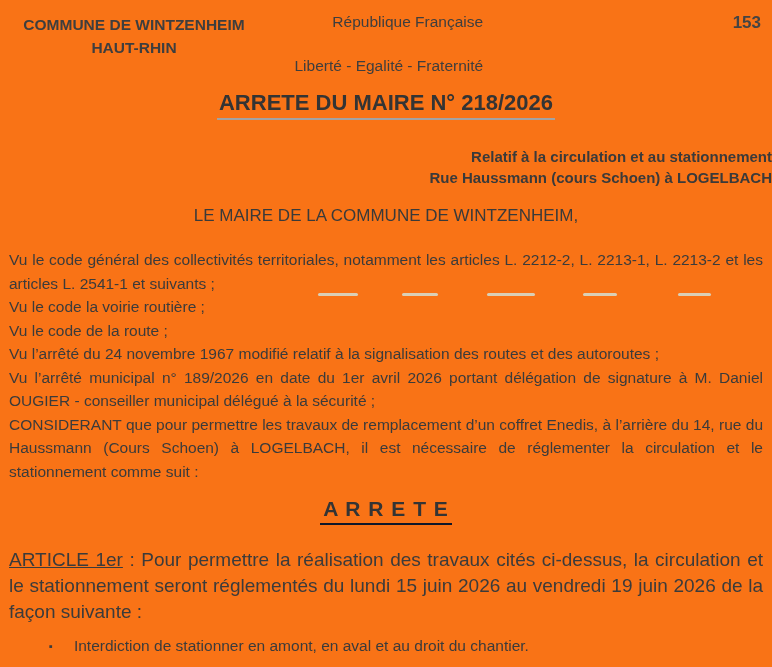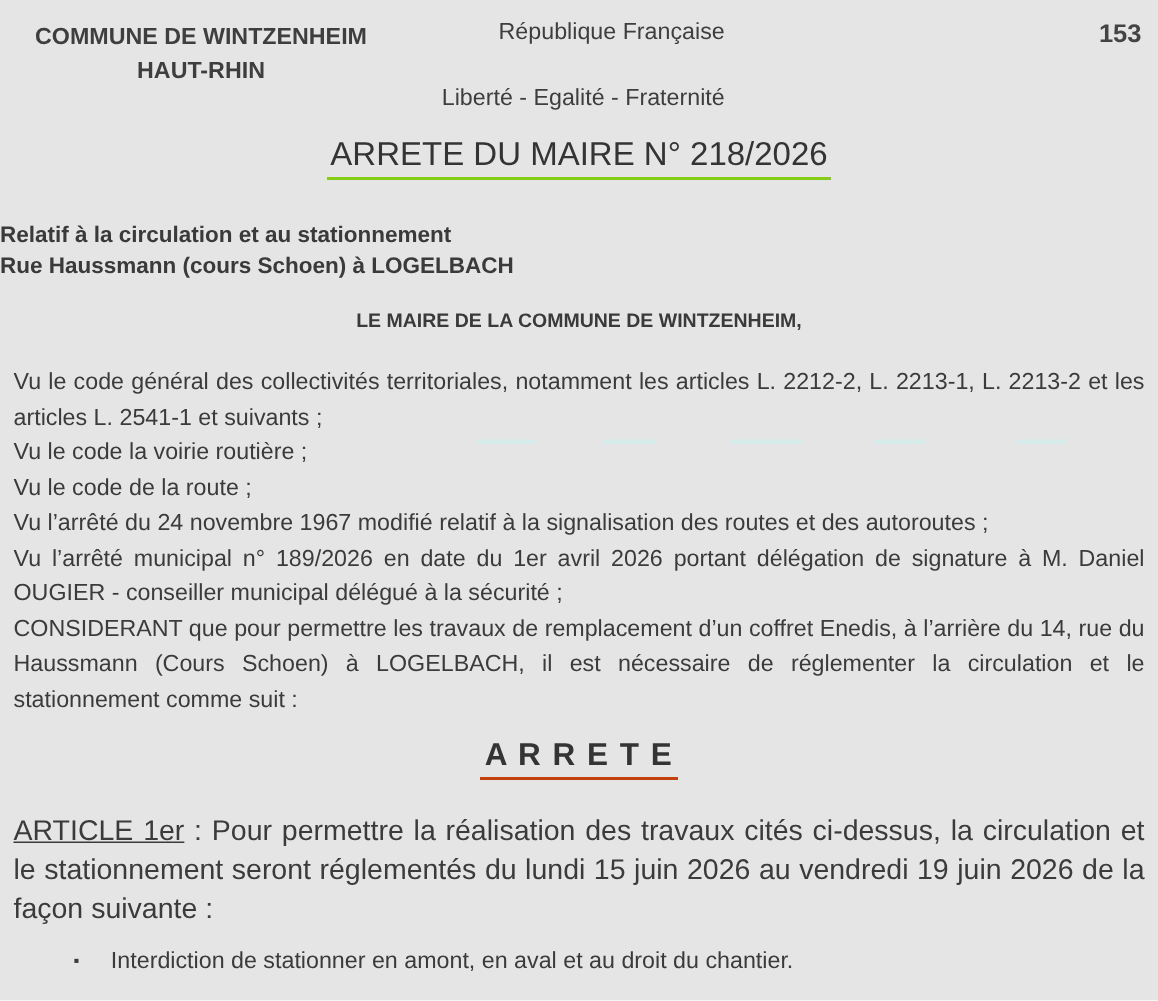--- a/index.html
+++ b/index.html
@@ -4,21 +4,21 @@
 <style>
   html, body {
     margin: 0;
     padding: 0;
     background: #ffffff;
   }
   .page {
     position: relative;
     width: 772px;
     height: 667px;
-    background: #e5e5e5;
+    background: #f97316;
     font-family: "Liberation Sans", sans-serif;
     color: #3b3b3b;
     overflow: hidden;
   }
   
   .header {
     position: relative;
     padding-top: 13px;
     height: 57px;
   }
@@ -54,39 +54,39 @@
     color: #444444;
     margin-left: 34px;
   }
   
   .title-wrap {
     margin-top: 20px;
     text-align: center;
   }
   .doc-title {
     display: inline-block;
-    font-weight: normal;
+    font-weight: bold;
     font-size: 22px;
     color: #343434;
-    border-bottom: 2px solid #84cc16;
+    border-bottom: 2px solid #a3a3a3;
     padding: 0 2px 2px 2px;
   }
   .subtitle {
     margin-top: 26px;
-    text-align: left;
+    text-align: right;
     font-weight: bold;
     font-size: 15px;
     color: #3a3a3a;
     line-height: 21px;
   }
   .salutation {
     margin-top: 18px;
     text-align: center;
-    font-weight: bold;
-    font-size: 13px;
+    font-weight: normal;
+    font-size: 17px;
     color: #3a3a3a;
   }
   
   .recitals {
     margin: 22px 9px 0 9px;
     font-size: 15.5px;
     line-height: 23.5px;
     color: #3b3b3b;
   }
   .recitals p {
@@ -119,21 +119,21 @@
   .decree-wrap {
     margin-top: 14px;
     text-align: center;
   }
   .decree {
     display: inline-block;
     font-weight: bold;
     font-size: 21px;
     letter-spacing: 1px;
     color: #343434;
-    border-bottom: 2px solid #c2410c;
+    border-bottom: 2px solid #0f172a;
     padding: 0 3px 2px 3px;
   }
   .article {
     margin: 22px 9px 0 9px;
     font-size: 19px;
     line-height: 26px;
     text-align: justify;
     color: #3b3b3b;
   }
   .article-label {

